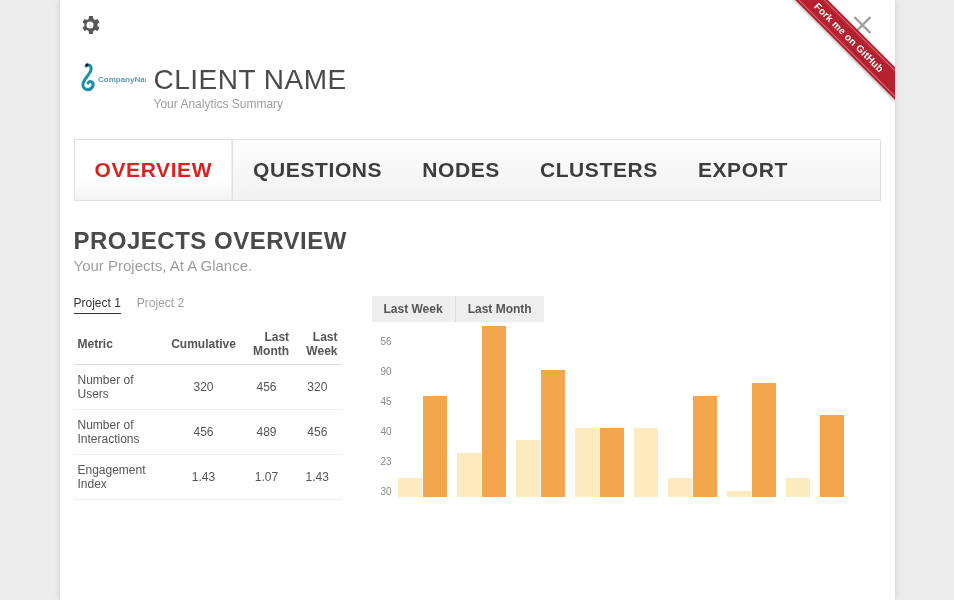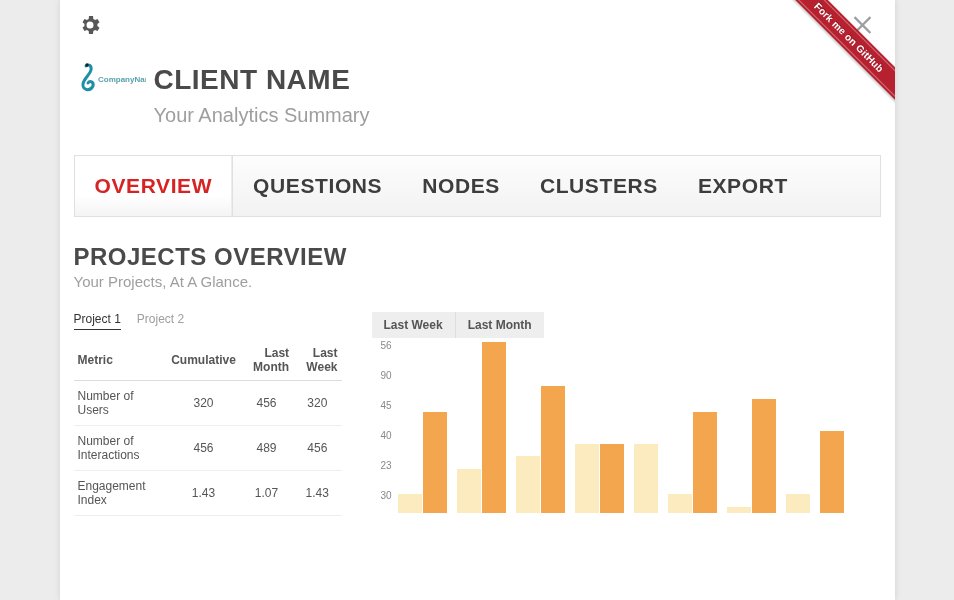--- a/index.html
+++ b/index.html
@@ -9,23 +9,23 @@
 
 .topbar{display:flex;justify-content:space-between;align-items:center;padding:12px 18px 0 18px}
 .gear svg{width:24px;height:24px;fill:#575757}
 .close svg{width:26px;height:26px;fill:#9e9e9e}
 
 
 .header{display:flex;align-items:flex-start;padding:18px 0 18px 14px}
 .logo{width:74px;height:38px;display:flex;align-items:center;justify-content:center;margin-right:6px}
 .logo svg{width:70px;height:34px}
 .title-block{padding-top:4px}
-.page-title{font-size:28px;font-weight:700;color:#4a4a4a;letter-spacing:.5px;text-transform:uppercase;font-stretch:condensed}
+.page-title{font-size:28px;font-weight:400;color:#4a4a4a;letter-spacing:.5px;text-transform:uppercase;font-stretch:condensed}
 .page-title,.section-title{font-family:"Helvetica Neue",Arial,sans-serif}
-.subtitle{font-size:20px;color:#9e9e9e;margin-top:8px}
+.subtitle{font-size:12px;color:#9e9e9e;margin-top:1px}
 
 
 .tabbar{margin:10px 14px 0 14px;border:1px solid #e0e0e0;background:linear-gradient(#fdfdfd,#f2f2f2);display:flex}
 .tabbar .tab{padding:18px 20px;font-size:21px;font-weight:700;letter-spacing:.6px;color:#3d3d3d;text-transform:uppercase;cursor:pointer;font-stretch:condensed}
 .tabbar .tab.active{color:#d62424;background:linear-gradient(#fff 65%,#f4f4f4);border-right:1px solid #e0e0e0;box-shadow:inset -1px 0 0 #ececec}
 
 
 .section{padding:26px 14px 0 14px}
 .section-title{font-size:24px;font-weight:700;color:#4a4a4a;letter-spacing:.5px;text-transform:uppercase;font-stretch:condensed}
 .section-sub{font-size:15px;color:#9e9e9e;margin-top:2px}
@@ -41,21 +41,21 @@
 th:first-child{text-align:left}
 td{padding:8px 4px;border-bottom:1px solid #eee;text-align:center;color:#555}
 td:first-child{text-align:left}
 
 
 .chart-pane{flex:1}
 .chart-toggle{display:flex;gap:0;margin-bottom:10px}
 .chart-toggle span{padding:6px 12px;background:#eee;font-size:12px;font-weight:700;color:#555;cursor:pointer}
 .chart-toggle span:first-child{border-right:1px solid #ddd}
 .chart{position:relative;height:165px;display:flex;align-items:flex-end;padding-left:24px}
-.ylabels{position:absolute;left:0;bottom:12px;height:100%;display:flex;flex-direction:column;justify-content:space-between;font-size:10px;color:#888;text-align:right;width:20px;padding-top:4px}
+.ylabels{position:absolute;left:0;bottom:0;height:100%;display:flex;flex-direction:column;justify-content:space-between;font-size:10px;color:#888;text-align:right;width:20px;padding-top:4px}
 .bars{display:flex;align-items:flex-end;gap:2px;height:100%;padding-left:2px}
 .group{display:flex;align-items:flex-end;gap:1px;margin-right:8px}
 .bar{width:24px}
 .bar.light{background:#fbebbf}
 .bar.dark{background:#f3a64e}
 
 
 .ribbon{position:absolute;top:0;right:0;width:118px;height:118px;overflow:hidden;pointer-events:none}
 .ribbon a{pointer-events:auto;display:block;position:absolute;width:180px;padding:6px 0;background:#b7202e;color:#fff;font-size:10px;font-weight:700;text-align:center;text-decoration:none;transform:rotate(45deg);top:26px;right:-44px;box-shadow:0 1px 3px rgba(0,0,0,.3);text-shadow:0 -1px rgba(0,0,0,.3);letter-spacing:.2px}
 .ribbon a:before,.ribbon a:after{content:"";position:absolute;left:0;right:0;height:1px;background:rgba(255,255,255,.35)}

